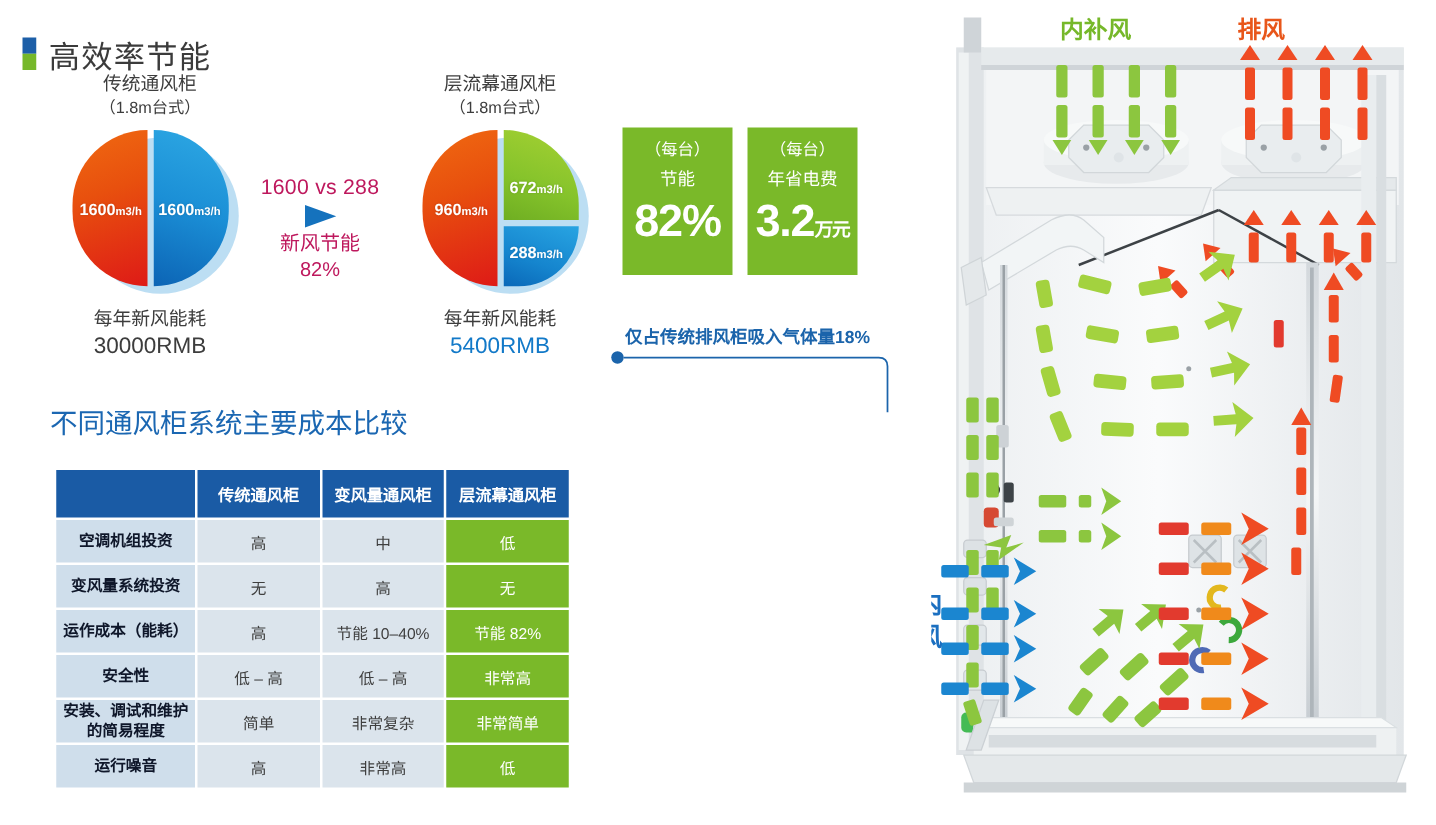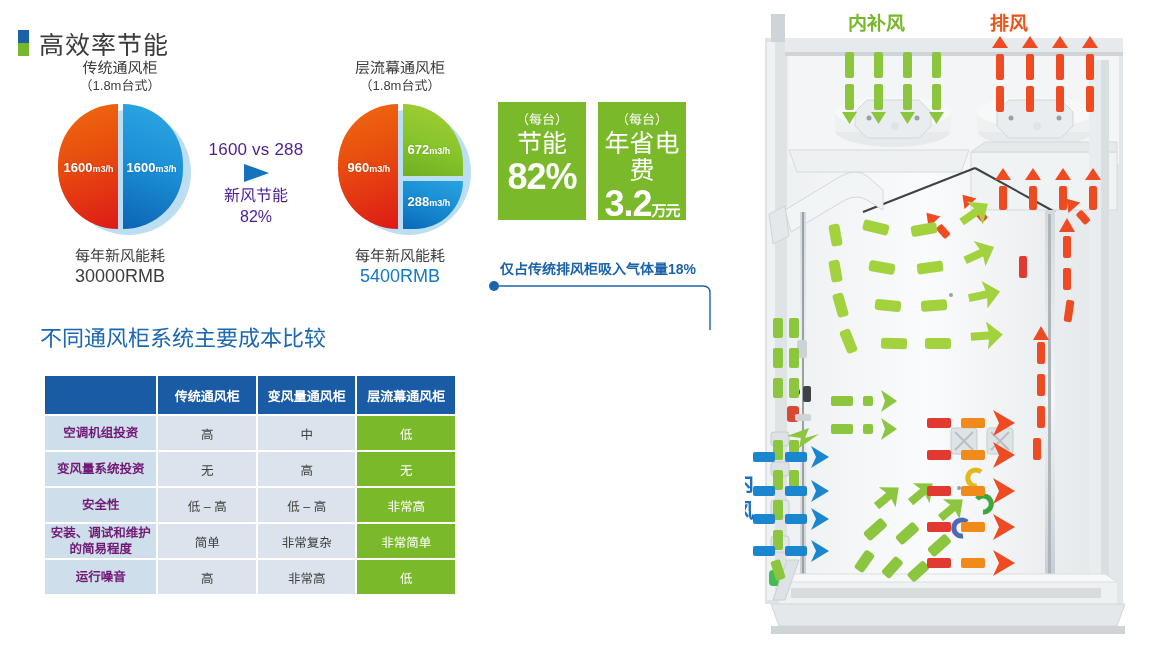--- a/index.html
+++ b/index.html
@@ -53,53 +53,53 @@
 
   .pie-val { position: absolute; color: #fff; font-size: 13px; font-weight: 600; white-space: nowrap;
     text-shadow: 0 0 2px rgba(0,0,0,.18); }
   .pie-val .unit { font-size: 9px; font-weight: 600; margin-top: 38px; }
 
   .pie-foot { margin-top: 16px; font-size: 15px; line-height: 21px; color: #3d3d3d; }
   .pie-foot .val-dark { font-size: 18px; color: #3d3d3d; }
   .pie-foot .val-blue { font-size: 18px; color: #1279c8; }
 
   
-  #vs-block { position: absolute; left: 196px; top: 140px; width: 120px; text-align: center; color: #4c1d95; }
+  #vs-block { position: absolute; left: 196px; top: 140px; width: 120px; text-align: center; color: #be185d; }
   #vs-top { font-size: 17px; letter-spacing: .2px; }
   #vs-arrow { margin: 4px auto 3px; width: 0; height: 0;
     border-top: 9px solid transparent; border-bottom: 9px solid transparent;
     border-left: 25px solid #1572bd; }
   #vs-l1 { font-size: 16px; line-height: 21px; }
   #vs-l2 { font-size: 16px; line-height: 21px; }
 
   
   .badge { position: absolute; width: 88px; height: 118px; background: #7ab929;
     color: #fff; text-align: center; padding-top: 8px; }
   #badge-1 { left: 498px; top: 102px; }
   #badge-2 { left: 598px; top: 102px; }
   .badge-sub  { font-size: 13px; line-height: 20px; }
-  .badge-mid  { font-size: 25px; line-height: 27px; font-weight: 500; }
+  .badge-mid  { font-size: 14px; line-height: 27px; font-weight: 500; }
   .badge-big  { font-size: 36px; line-height: 40px; font-weight: 700; letter-spacing: -1px; }
   .badge-big .small { font-size: 15px; font-weight: 600; }
 
   
   #annot { position: absolute; left: 500px; top: 258px; }
   #annot-text { font-size: 14px; color: #1b64ab; font-weight: 600; white-space: nowrap; }
   #annot-line { position: absolute; left: -12px; top: 22px; width: 230px; height: 50px; }
 
   
   #table-heading { position: absolute; left: 40px; top: 320px; font-size: 22px; color: #1b67b2; text-align: center; }
 
   
   #cost-table { position: absolute; left: 43px; top: 374px; width: 414px; border-collapse: separate;
     border-spacing: 2px; }
   #cost-table th, #cost-table td { text-align: center; font-size: 12.5px; font-weight: 400; }
   #cost-table thead th { background: #1a5ba5; color: #fff; height: 38px; font-weight: 600; font-size: 13px; }
   #cost-table thead th.corner { background: #1a5ba5; }
-  #cost-table td.rowhead { background: #cfdeeb; color: #701a75; font-weight: 600; height: 34px; width: 114px;
+  #cost-table td.rowhead { background: #cfdeeb; color: #0f172a; font-weight: 600; height: 34px; width: 114px;
     line-height: 16px; }
   #cost-table td.cell { background: #dbe4ec; color: #3f3f3f; height: 34px; }
   #cost-table td.cell-green { background: #7ab929; color: #fff; height: 34px; }
   #cost-table th.colhead { width: 100px; }
 
   
   #illus { position: absolute; left: 745px; top: 0; width: 404px; height: 660px; overflow: hidden;
     background: #ffffff; }
   #illus-top-labels { position: absolute; left: 0; top: 8px; width: 404px; }
   .illus-label { position: absolute; font-size: 19px; font-weight: 700; }
@@ -211,20 +211,26 @@
           <td class="cell">中</td>
           <td class="cell-green">低</td>
         </tr>
         <tr>
           <td class="rowhead">变风量系统投资</td>
           <td class="cell">无</td>
           <td class="cell">高</td>
           <td class="cell-green">无</td>
         </tr>
         <tr>
+          <td class="rowhead">运作成本（能耗）</td>
+          <td class="cell">高</td>
+          <td class="cell">节能 10–40%</td>
+          <td class="cell-green">节能 82%</td>
+        </tr>
+        <tr>
           <td class="rowhead">安全性</td>
           <td class="cell">低 – 高</td>
           <td class="cell">低 – 高</td>
           <td class="cell-green">非常高</td>
         </tr>
         <tr>
           <td class="rowhead">安装、调试和维护的简易程度</td>
           <td class="cell">简单</td>
           <td class="cell">非常复杂</td>
           <td class="cell-green">非常简单</td>

